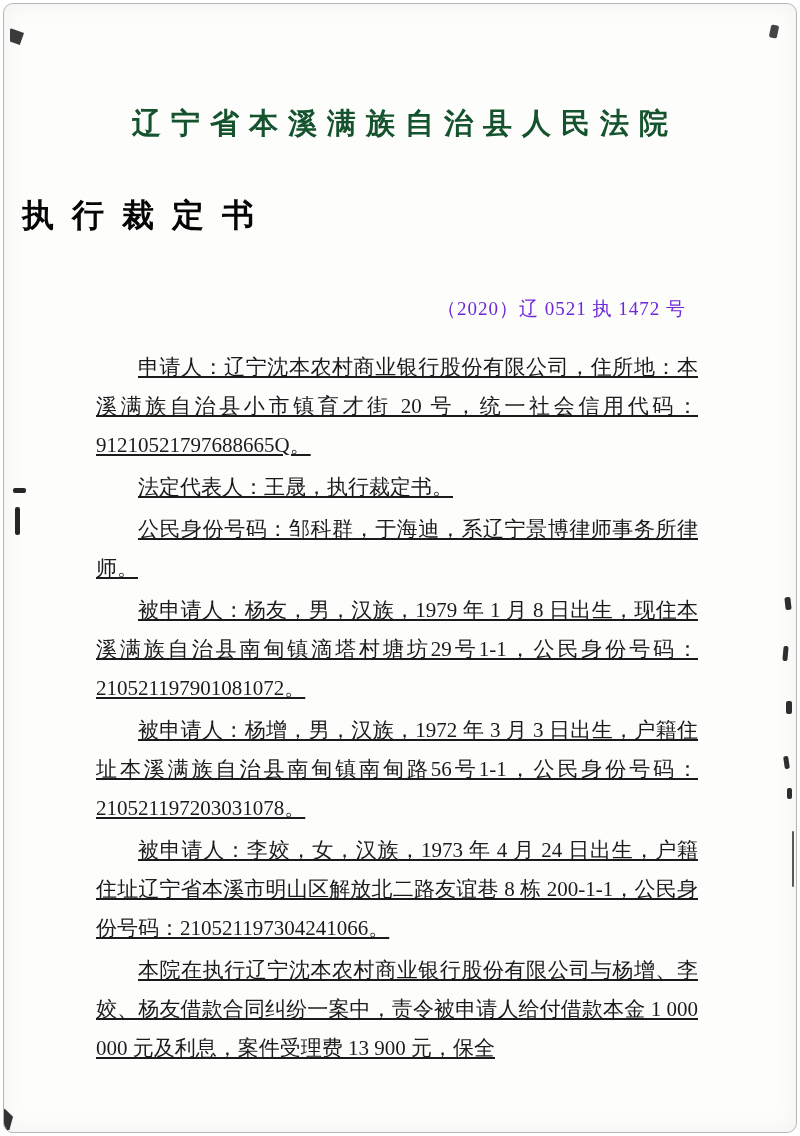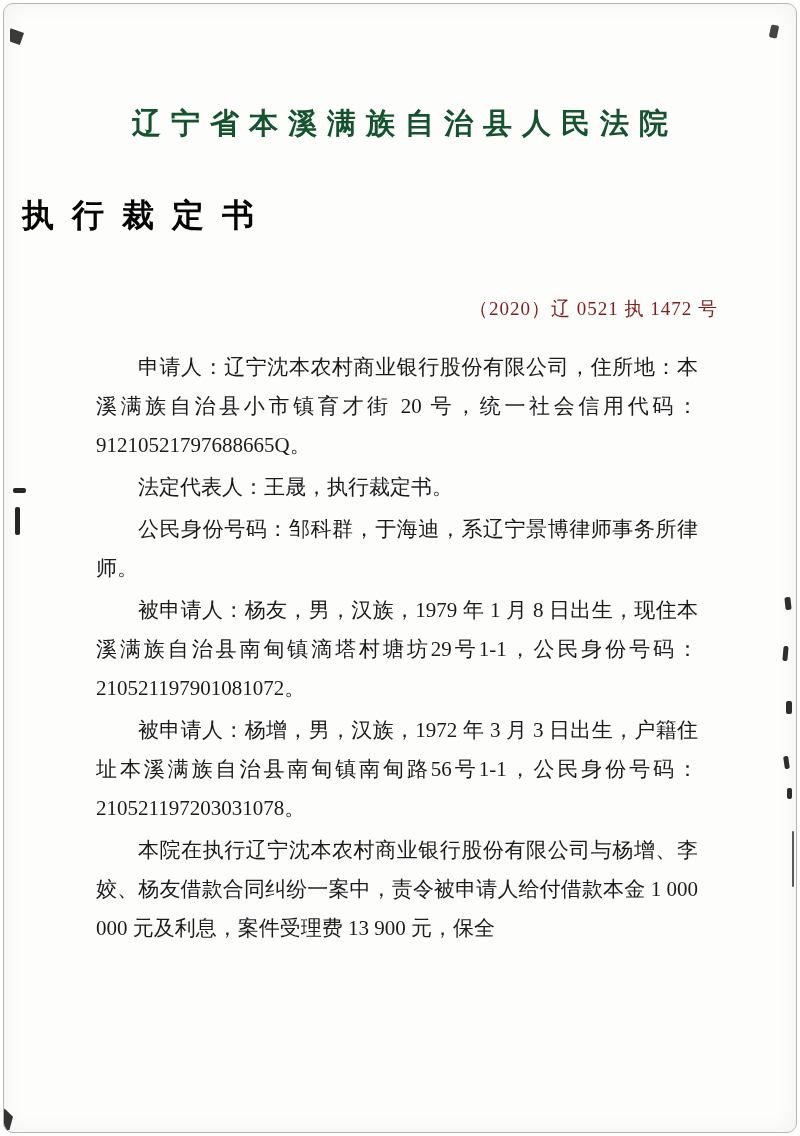--- a/index.html
+++ b/index.html
@@ -32,36 +32,37 @@
   }
   .doc-title {
     margin:50px 0 0 0;
     padding-left:18px;           
     font-size:32px;
     font-weight:bold;
     letter-spacing:18px;
     color:#050505;
   }
   .case-number {
-    margin:58px 78px 0 0;
+    margin:58px 110px 0 0;
     text-align:right;
     font-size:19px;
     letter-spacing:1px;
-    color:#7f1d1d;
+    color:#6d28d9;
   }
   .doc-body {
     margin:26px 82px 0 92px;
     font-size:21px;
     line-height:39px;
     text-align:justify;
     color:#1b1b1d;
   }
   .doc-body p {
     margin:0 16px 3px 0;
     text-indent:2em;
+    text-decoration:underline;
   }
   
   .artifact { position:absolute; background:#2e2e2e; border-radius:2px; }
   .art-tl   { left:6px;   top:24px;  width:14px; height:17px; clip-path:polygon(0 0,100% 30%,70% 100%,0 80%); background:#3a3a3a; }
   .art-tr   { left:766px; top:21px;  width:8px;  height:13px; transform:rotate(12deg); background:#454545; }
   .art-l1   { left:9px;   top:484px; width:13px; height:5px;  background:#262626; }
   .art-l2   { left:11px;  top:503px; width:5px;  height:28px; background:#262626; }
   .art-r1   { left:781px; top:593px; width:6px;  height:13px; transform:rotate(-6deg); }
   .art-r2   { left:779px; top:642px; width:5px;  height:15px; transform:rotate(5deg); }
   .art-r3   { left:782px; top:697px; width:6px;  height:13px; }
@@ -80,20 +81,21 @@
   <h2 class="doc-title">执行裁定书</h2>
 
   <div class="case-number">（2020）辽 0521 执 1472 号</div>
 
   <div class="doc-body">
     <p>申请人：辽宁沈本农村商业银行股份有限公司，住所地：本溪满族自治县小市镇育才街 20 号，统一社会信用代码：91210521797688665Q。</p>
     <p>法定代表人：王晟，执行裁定书。</p>
     <p>公民身份号码：邹科群，于海迪，系辽宁景博律师事务所律师。</p>
     <p>被申请人：杨友，男，汉族，1979 年 1 月 8 日出生，现住本溪满族自治县南甸镇滴塔村塘坊29号1-1，公民身份号码：210521197901081072。</p>
     <p>被申请人：杨增，男，汉族，1972 年 3 月 3 日出生，户籍住址本溪满族自治县南甸镇南甸路56号1-1，公民身份号码：210521197203031078。</p>
+    <p>被申请人：李姣，女，汉族，1973 年 4 月 24 日出生，户籍住址辽宁省本溪市明山区解放北二路友谊巷 8 栋 200-1-1，公民身份号码：210521197304241066。</p>
     <p>本院在执行辽宁沈本农村商业银行股份有限公司与杨增、李姣、杨友借款合同纠纷一案中，责令被申请人给付借款本金 1 000 000 元及利息，案件受理费 13 900 元，保全</p>
   </div>
 
   <div class="artifact art-tl"></div>
   <div class="artifact art-tr"></div>
   <div class="artifact art-l1"></div>
   <div class="artifact art-l2"></div>
   <div class="artifact art-r1"></div>
   <div class="artifact art-r2"></div>
   <div class="artifact art-r3"></div>

